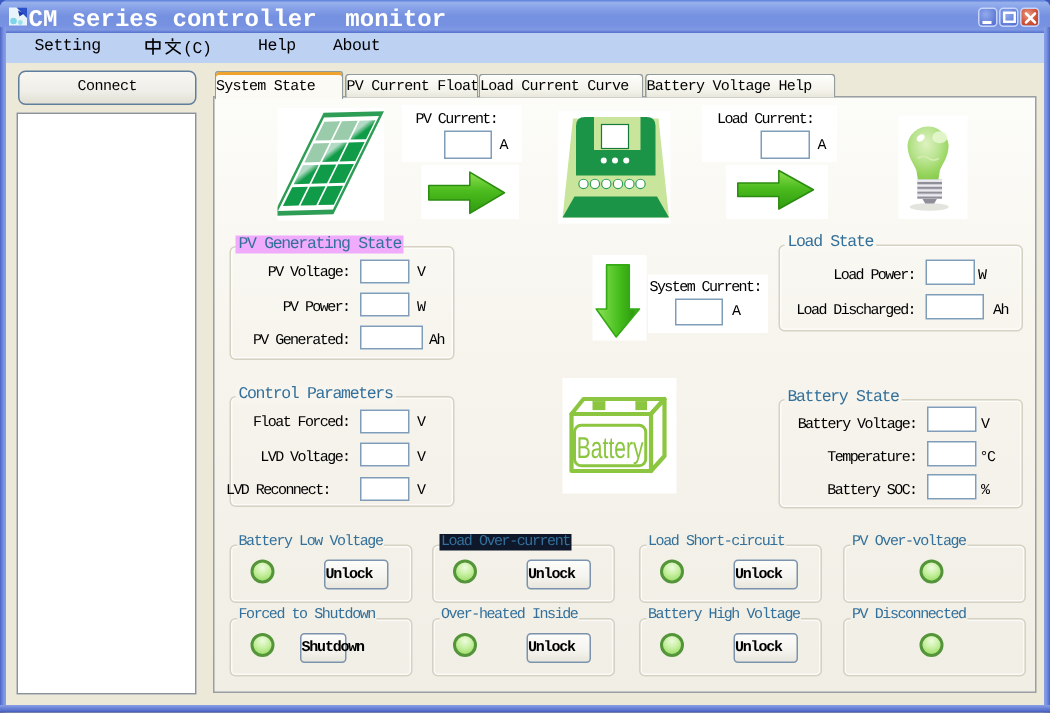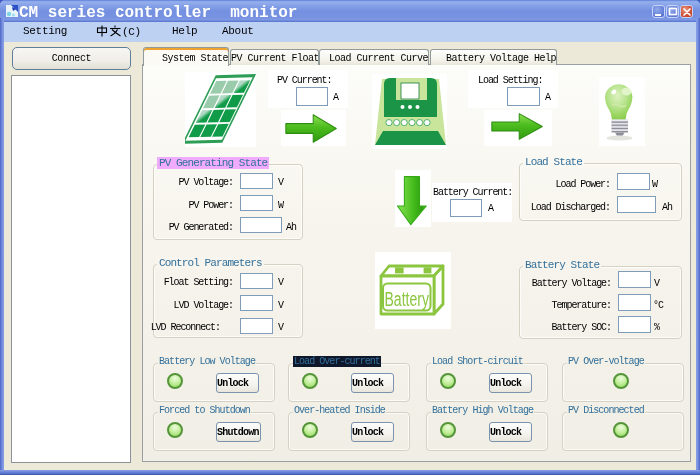--- a/index.html
+++ b/index.html
@@ -19,21 +19,21 @@
 
 .tb{top:5px;width:13px;height:13px;border-radius:3px;border:1px solid #c6d4f8}
 .tb.min,.tb.max{background:radial-gradient(circle at 38% 32%,#93abec,#6983da 58%,#5068cf)}
 .tb.close{background:radial-gradient(circle at 38% 32%,#e89a82,#d05038 58%,#bb3a20)}
 
 .connect{left:12px;top:47px;width:119px;height:23px;border:1px solid #5f7e9c;border-radius:5px;
  background:linear-gradient(180deg,#f7f6f2,#efeee8 60%,#e2e0d4);font-size:10px;letter-spacing:-.35px;
  text-align:center;line-height:21px;color:#000}
 .listbox{left:11px;top:75px;width:120px;height:388px;background:#fff;border:1px solid #8b9299}
 
-.tab{font-size:10px;letter-spacing:-.5px;text-align:right;color:#000;white-space:nowrap;overflow:hidden;
+.tab{font-size:10px;letter-spacing:-.5px;text-align:left;color:#000;white-space:nowrap;overflow:hidden;
  border:1px solid #919b9c;border-bottom:none;border-radius:3px 3px 0 0;
  background:linear-gradient(180deg,#fefefc,#f3f2ea 70%,#e8e6da)}
 .tab.on{background:#fbfaf5;border-color:#919b9c;
  box-shadow:inset 0 2px 0 #eda32e}
 .page{left:142px;top:64px;width:549px;height:398px;border:1px solid #9a9fa5;
  background:linear-gradient(180deg,#fcfcf9 0%,#f6f4ec 45%,#f0eee5 100%)}
 
 .wb{background:#fff}
 
 .lb{font-size:10px;letter-spacing:-1.05px;color:#000;white-space:pre}
@@ -149,21 +149,21 @@
  <g fill="#fff" stroke="#2e9e57" stroke-width="0.8">
  <circle cx="17" cy="48.6" r="3.1"></circle>
       <circle cx="24.6" cy="48.6" r="3.1"></circle>
       <circle cx="32.2" cy="48.6" r="3.1"></circle>
  <circle cx="40" cy="48.6" r="3.1"></circle>
       <circle cx="47.6" cy="48.6" r="3.1"></circle>
       <circle cx="55" cy="48.6" r="3.1"></circle>
     </g>
   </svg>
 <div class="abs wb" style="left:468px;top:70px;width:90px;height:38px"></div>
-<div class="abs lb" style="left:478px;top:75px">Load Setting:</div>
+<div class="abs lb" style="left:478px;top:75px">Load Current:</div>
 <div class="abs inp" style="left:507px;top:87px;width:33px;height:19px"></div>
 <div class="abs unit" style="left:545px;top:92px">A</div>
 <div class="abs wb" style="left:484px;top:110px;width:68px;height:36px"></div>
 <svg class="abs arrowR" style="left:491px;top:112px" width="53" height="29" viewBox="0 0 62 35" preserveAspectRatio="none">
     <defs>
       <linearGradient id="ga" x1="0" y1="0" x2="0" y2="1">
  <stop offset="0" stop-color="#8fe052"></stop>
         <stop offset="0.45" stop-color="#4cbc1e"></stop>
         <stop offset="1" stop-color="#2f9c0f"></stop>
       </linearGradient>
@@ -199,21 +199,21 @@
       <linearGradient id="gd" x1="0" y1="0" x2="1" y2="0">
  <stop offset="0" stop-color="#8ce455"></stop>
         <stop offset="0.55" stop-color="#44bc1c"></stop>
         <stop offset="0.85" stop-color="#2f9e10"></stop>
         <stop offset="1" stop-color="#51c32a"></stop>
       </linearGradient>
     </defs>
  <path d="M9.4 6.6 L24.5 6.6 L24.5 36 L31.3 36 L15.8 54.6 L2.5 36 L9.4 36 Z" fill="url(#gd)" stroke="#35aa16" stroke-width="1.1" stroke-linejoin="round"></path>
   </svg>
 <div class="abs wb" style="left:432px;top:183px;width:80px;height:39px"></div>
-<div class="abs lb" style="left:433px;top:187px">Battery Current:</div>
+<div class="abs lb" style="left:433px;top:187px">System Current:</div>
 <div class="abs inp" style="left:450px;top:199px;width:32px;height:18px"></div>
 <div class="abs unit" style="left:488px;top:203px">A</div>
 <div class="abs wb" style="left:375px;top:252px;width:76px;height:77px"></div>
 <svg class="abs" style="left:375px;top:252px" width="76" height="77" viewBox="0 0 76 77" id="batt">
  <g stroke="#8cc640" stroke-width="2.8" fill="#fff" stroke-linejoin="round">
  <polygon points="6,24 14,14 68,14 59,24"></polygon>
  <polygon points="59,24 68,14 68,52 59,62"></polygon>
  <rect x="6" y="24" width="53" height="38"></rect>
  </g>
  <rect x="20" y="15.4" width="8.6" height="6" fill="#8cc640"></rect>
@@ -229,21 +229,21 @@
 <div class="abs unit" style="left:278px;top:177px">V</div>
 <div class="abs lb2" style="left:153px;top:200px;width:80px">PV Power:</div>
 <div class="abs inp" style="left:240px;top:195px;width:33px;height:16px"></div>
 <div class="abs unit" style="left:278px;top:200px">W</div>
 <div class="abs lb2" style="left:153px;top:222px;width:80px">PV Generated:</div>
 <div class="abs inp" style="left:240px;top:217px;width:42px;height:16px"></div>
 <div class="abs unit" style="left:286px;top:222px">Ah</div>
 
 <div class="abs grp" style="left:153px;top:264px;width:150px;height:74px"></div>
 <div class="abs gt" style="left:157px;top:257px;background:#f7f5ee">Control Parameters</div>
-<div class="abs lb2" style="left:153px;top:277px;width:80px">Float Setting:</div>
+<div class="abs lb2" style="left:153px;top:277px;width:80px">Float Forced:</div>
 <div class="abs inp" style="left:240px;top:273px;width:33px;height:16px"></div>
 <div class="abs unit" style="left:278px;top:277px">V</div>
 <div class="abs lb2" style="left:153px;top:300px;width:80px">LVD Voltage:</div>
 <div class="abs inp" style="left:240px;top:295px;width:33px;height:16px"></div>
 <div class="abs unit" style="left:278px;top:300px">V</div>
 <div class="abs lb2" style="left:140px;top:322px;width:80px">LVD Reconnect:</div>
 <div class="abs inp" style="left:240px;top:318px;width:33px;height:16px"></div>
 <div class="abs unit" style="left:278px;top:322px">V</div>
 
 <div class="abs grp" style="left:519px;top:163px;width:163px;height:58px"></div>
@@ -279,21 +279,21 @@
     <div class="abs grp" style="left:426px;top:363px;width:122px;height:39px"></div>
     <div class="abs gt2" style="left:431px;top:356px;background:#f2f0e7">Load Short-circuit</div>
     <div class="abs led" style="left:440px;top:373px"></div>
     <div class="abs btn" style="left:489px;top:373px;width:43px;height:20px;line-height:19px">Unlock</div>
     <div class="abs grp" style="left:562px;top:363px;width:122px;height:39px"></div>
     <div class="abs gt2" style="left:567px;top:356px;background:#f2f0e7">PV Over-voltage</div>
     <div class="abs led" style="left:613px;top:373px"></div>
     <div class="abs grp" style="left:153px;top:412px;width:122px;height:39px"></div>
     <div class="abs gt2" style="left:158px;top:405px;background:#f1efe6">Forced to Shutdown</div>
     <div class="abs led" style="left:167px;top:422px"></div>
-    <div class="abs btn" style="left:216px;top:422px;width:45px;height:20px;line-height:19px">Shutdown</div>
+    <div class="abs btn" style="left:200px;top:422px;width:31px;height:20px;line-height:19px">Shutdown</div>
     <div class="abs grp" style="left:288px;top:412px;width:122px;height:39px"></div>
     <div class="abs gt2" style="left:293px;top:405px;background:#f1efe6">Over-heated Inside</div>
     <div class="abs led" style="left:302px;top:422px"></div>
     <div class="abs btn" style="left:351px;top:422px;width:43px;height:20px;line-height:19px">Unlock</div>
     <div class="abs grp" style="left:426px;top:412px;width:122px;height:39px"></div>
     <div class="abs gt2" style="left:431px;top:405px;background:#f1efe6">Battery High Voltage</div>
     <div class="abs led" style="left:440px;top:422px"></div>
     <div class="abs btn" style="left:489px;top:422px;width:43px;height:20px;line-height:19px">Unlock</div>
     <div class="abs grp" style="left:562px;top:412px;width:122px;height:39px"></div>
     <div class="abs gt2" style="left:567px;top:405px;background:#f1efe6">PV Disconnected</div>

